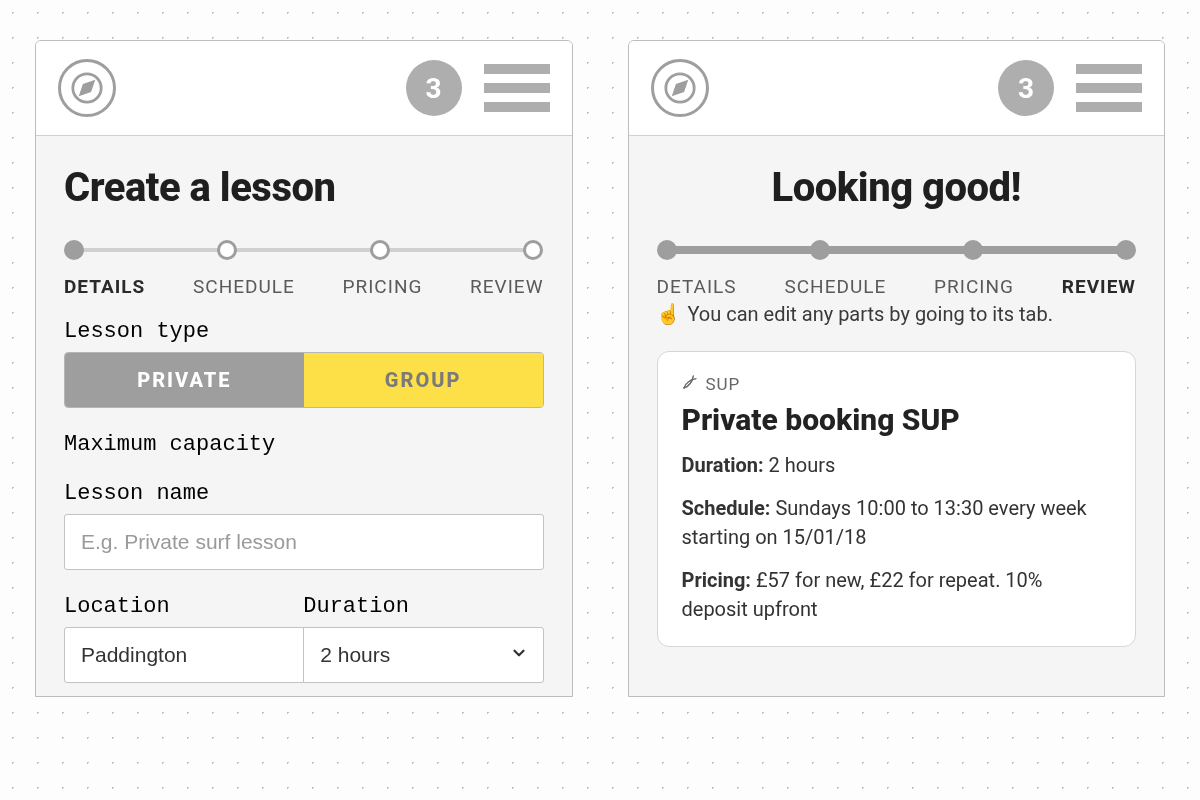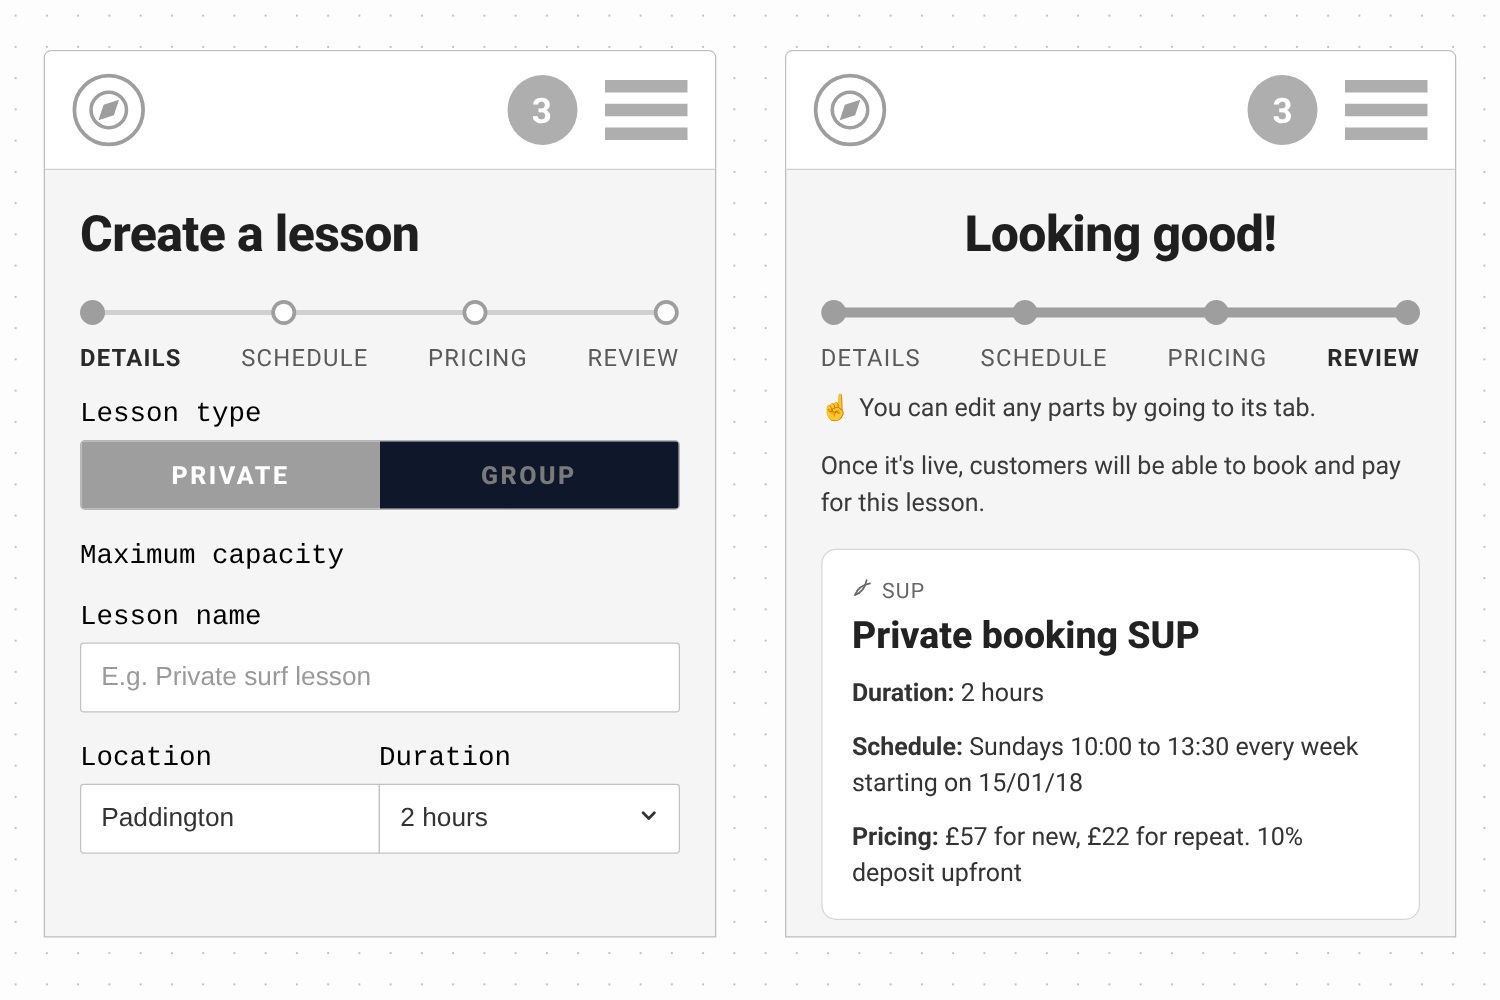--- a/index.html
+++ b/index.html
@@ -77,38 +77,38 @@
   }
   .step-dot.filled { background:#9e9e9e; border-color:#9e9e9e; }
   .step-labels { display:flex; justify-content:space-between; margin-top:14px; font-size:19px; letter-spacing:1px; color:#5a5a5a; }
   .step-labels span.active { font-weight:700; color:#2a2a2a; }
   .field-label { font-size:22px; color:#000000; margin-top:24px; margin-bottom:8px;font-family:Liberation Mono, monospace; }
   .seg {
     display:flex; border:1px solid #b5b5b5; border-radius:4px; overflow:hidden; height:56px;
   }
   .seg-btn {
     flex:1; display:flex; align-items:center; justify-content:center;
-    font-size:20px; font-weight:800; letter-spacing:2px; color:#7a7a7a; background:#0f172a;
+    font-size:20px; font-weight:800; letter-spacing:2px; color:#7a7a7a; background:#fde047;
     cursor:pointer;
   }
   .seg-btn.active { background:#9e9e9e; color:#fff; }
   .input, .select {
     width:100%; height:56px; border:1px solid #c3c3c3; background:#fff; border-radius:3px;
     font-size:21px; padding:0 16px; color:#333;
   }
   .input::placeholder { color:#9a9a9a; }
   .row { display:flex; gap:0; }
   .row .col { flex:1; }
   .row .col + .col { margin-left:-1px; }
   .select-wrap { position:relative; }
   .select-wrap .chev {
     position:absolute; right:16px; top:50%; transform:translateY(-50%);
     pointer-events:none; font-size:18px; color:#333;
   }
-  .hint-line { font-size:20px; color:#3a3a3a; margin-top:16px; line-height:1.5; }
+  .hint-line { font-size:20px; color:#3a3a3a; margin-top:4px; line-height:1.5; }
   .hint-icon { margin-right:6px; }
   .card {
     background:#fff; border:1px solid #d6d6d6; border-radius:12px;
     padding:22px 24px; margin-top:22px;
   }
   .card-category { font-size:17px; letter-spacing:1px; color:#666; display:flex; align-items:center; gap:8px; }
   .card-title { font-size:30px; font-weight:800; color:#222; margin-top:8px; }
   .card-row { font-size:20px; color:#333; margin-top:14px; line-height:1.45; }
   .card-row b { font-weight:700; }
 </style>
@@ -220,21 +220,20 @@
           <span>DETAILS</span>
           <span>SCHEDULE</span>
           <span>PRICING</span>
           <span class="active">REVIEW</span>
         </div>
       </div>
 
       <p class="hint-line">
         <span class="hint-icon">☝️</span><span>You can edit any parts by going to its tab.</span>
       </p>
-      <p class="hint-line">Once it's live, customers will be able to book and pay for this lesson.</p>
 
       <div class="card">
         <div class="card-category">
           <span>
             <svg width="16" height="16" viewBox="0 0 24 24" fill="none" stroke="#666" stroke-width="2" stroke-linecap="round">
                 <path d="M3 21c6-2 12-8 14-18"></path>
                 <path d="M3 21c2-6 8-12 18-14"></path>
               </svg>
           </span>
           <span>SUP</span>

